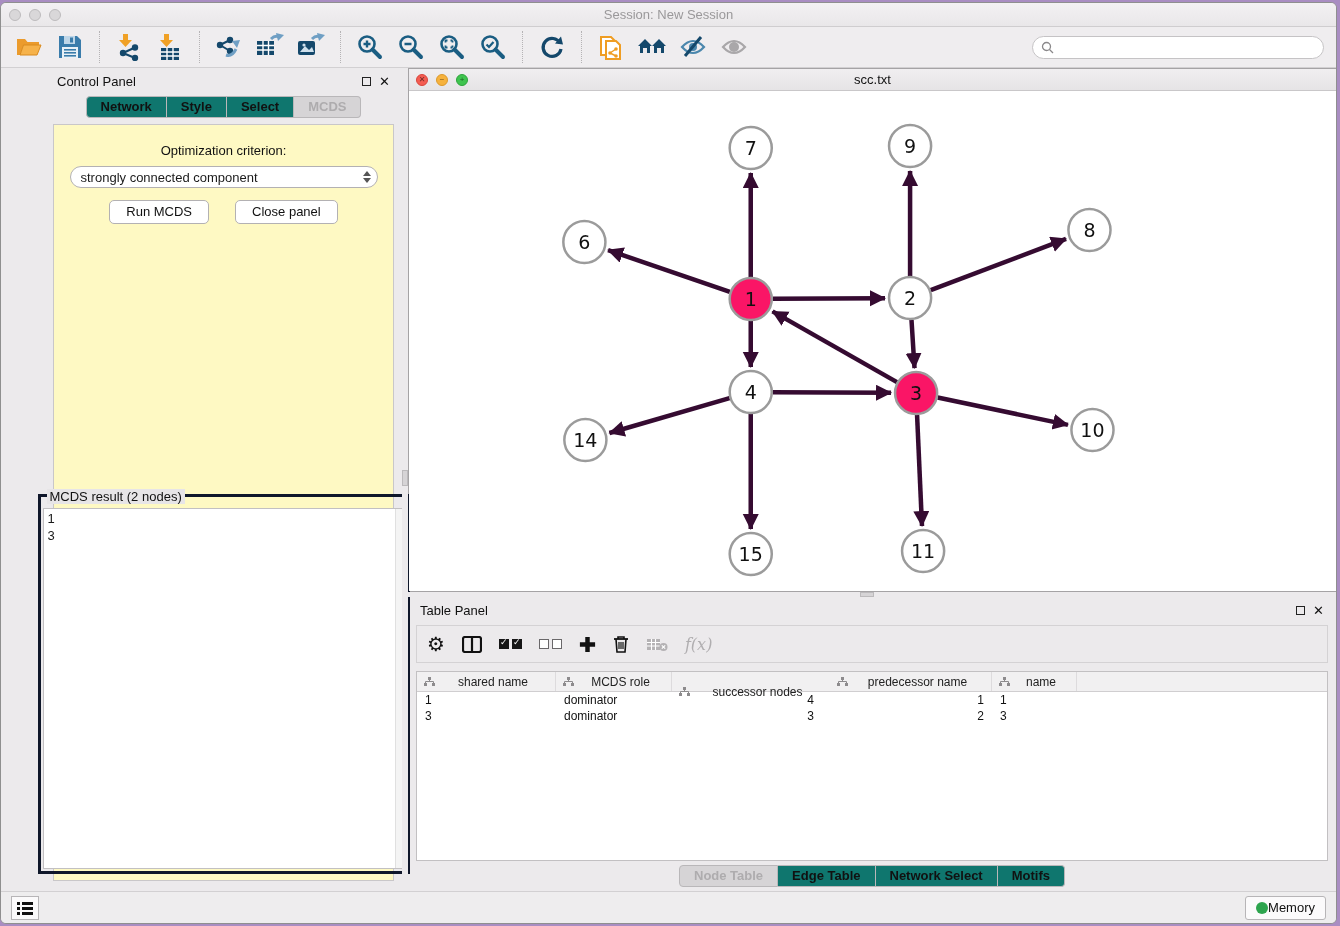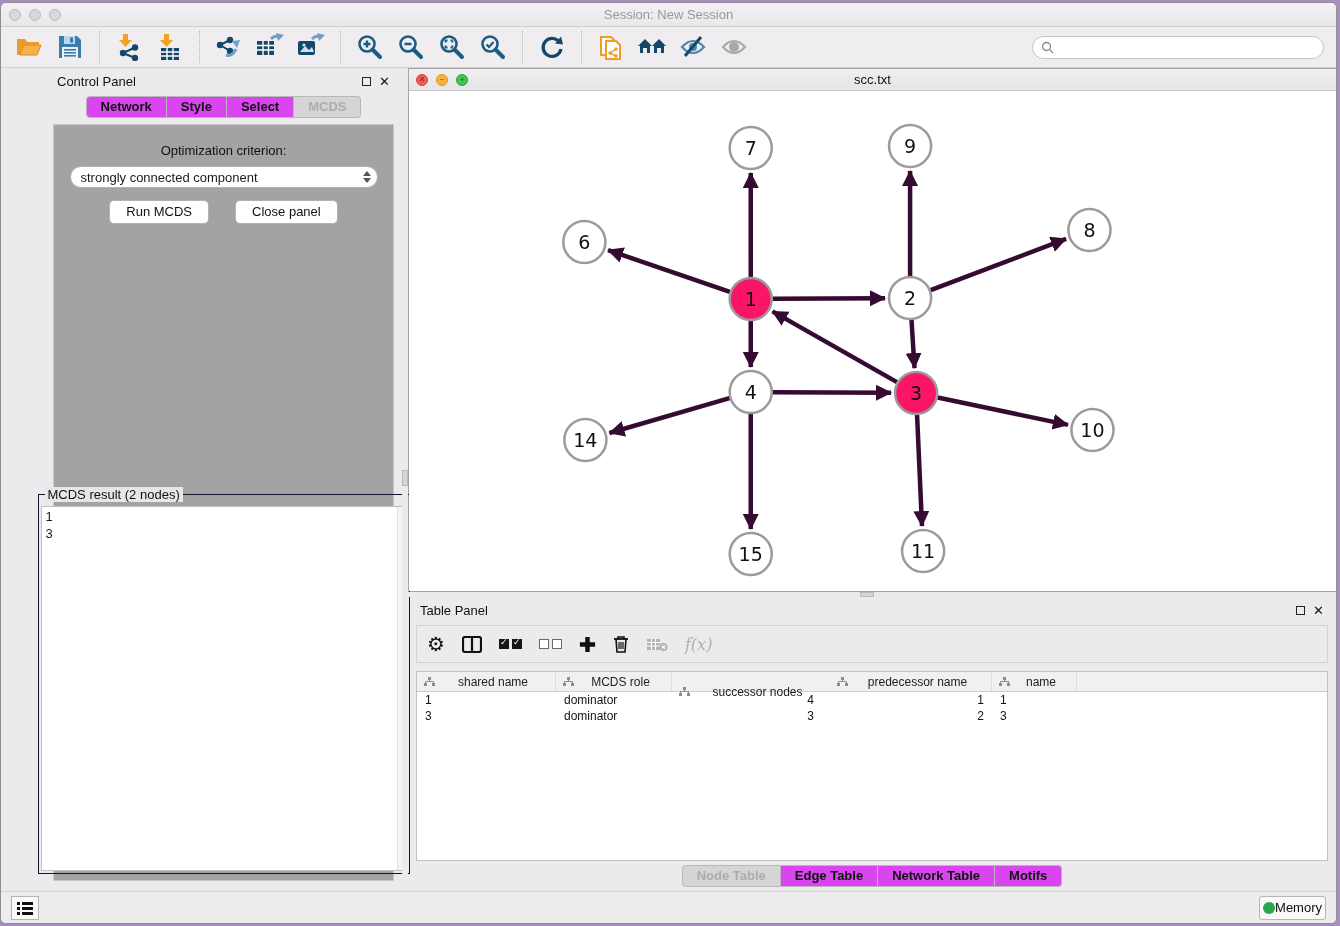--- a/index.html
+++ b/index.html
@@ -45,48 +45,48 @@
   
   .main { flex: 1; display: flex; min-height: 0; }
   
   .control-panel { width: 401px; flex: 0 0 401px; display: flex; flex-direction: column; background: #eceaec; min-height: 0; padding-left: 44px; }
   .panel-header { height: 26px; flex: 0 0 26px; display: flex; align-items: center; padding: 0 12px; gap: 8px; }
   .panel-header .ph-title { flex: 1; font-size: 13px; color: #111; }
   .float-box { width: 9px; height: 9px; border: 1.5px solid #222; background: transparent; }
   .close-x { font-size: 13px; font-weight: bold; color: #111; line-height: 1; }
   .cp-tabs { display: flex; justify-content: center; height: 22px; flex: 0 0 22px; margin-top: 2px; }
   .tab {
-    padding: 2px 14px 3px; background: #d946ef; border: 1px solid #b9b7b9; border-left-width: 0;
+    padding: 2px 14px 3px; background: #0f766e; border: 1px solid #b9b7b9; border-left-width: 0;
     font-size: 13px; font-weight: bold; color: #111; display: flex; align-items: center;
   }
   .tab:first-child { border-left-width: 1px; border-top-left-radius: 4px; border-bottom-left-radius: 4px; }
   .tab:last-child { border-top-right-radius: 4px; border-bottom-right-radius: 4px; }
   .tab.disabled-selected { background: #d6d4d6; color: #aeacae; }
   .cp-body {
-    flex: 1; margin: 6px 8px 10px; background: #a3a3a3; border: 1px solid #c9c7c9;
+    flex: 1; margin: 6px 8px 10px; background: #fef9c3; border: 1px solid #c9c7c9;
     display: flex; flex-direction: column; align-items: center; min-height: 0; padding: 0 4px;
   }
   .opt-label { margin-top: 18px; font-size: 13px; color: #111; }
   .dropdown {
     margin-top: 8px; width: 308px; height: 22px; background: #fff; border: 1px solid #b3b1b3; border-radius: 11px;
     display: flex; align-items: center; padding: 0 6px 0 10px; font-size: 13px;
   }
   .dropdown .dd-value { flex: 1; }
   .dd-stepper { display: flex; flex-direction: column; gap: 2px; align-items: center; }
   .dd-stepper i { display: block; width: 0; height: 0; border-left: 4px solid transparent; border-right: 4px solid transparent; }
   .dd-up { border-bottom: 5px solid #555; }
   .dd-down { border-top: 5px solid #555; }
   .btn-row { margin-top: 12px; display: flex; gap: 26px; }
   .mac-btn {
     background: #fff; border: 1px solid #b3b1b3; border-radius: 5px; font-size: 13px; color: #111;
     padding: 3px 16px 4px; font-family: inherit;
   }
   .result-group {
     margin-top: auto; margin-bottom: 6px; width: 372px; height: 380px; position: relative;
-    border: 1px solid #0f172a; padding: 11px 2px 2px;
+    border: 3px solid #0f172a; padding: 11px 2px 2px;
   }
   .result-label {
     position: absolute; top: -8px; left: 6px; background: #e7e5e7; padding: 0 3px; font-size: 13px; color: #111;
   }
   .result-area {
     width: 100%; height: 100%; background: #fff; border: 1px solid #c2c0c2;
     font-size: 13px; line-height: 17px; padding: 1px 4px; white-space: pre; overflow: hidden; position: relative;
   }
   .result-scroll { position: absolute; top: 0; right: 0; width: 9px; height: 100%; background: #f4f4f4; border-left: 1px solid #e0e0e0; }
   
@@ -129,21 +129,21 @@
   .t-cell { padding: 0 8px; line-height: 16px; white-space: nowrap; overflow: hidden; }
   .tp-tabs { height: 30px; flex: 0 0 30px; display: flex; justify-content: center; align-items: center; }
   
   .statusbar {
     height: 32px; flex: 0 0 32px; background: #eeedee; border-top: 1px solid #d2d0d2;
     display: flex; align-items: center; padding: 0 10px;
   }
   .sb-btn { width: 28px; height: 24px; background: #fbfafb; border: 1px solid #b7b5b7; display: flex; align-items: center; justify-content: center; }
   .memory-btn {
     margin-left: auto; height: 24px; background: #fbfafb; border: 1px solid #b7b5b7; border-radius: 3px;
-    display: flex; align-items: center; gap: 0; padding: 0 3px; font-size: 13px; color: #111;
+    display: flex; align-items: center; gap: 0; padding: 0 10px; font-size: 13px; color: #111;
   }
   .mem-dot { width: 12px; height: 12px; border-radius: 50%; }
 </style>
 </head>
 <body>
 
 <div class="window">
 
   <div class="titlebar">
     <div class="traffic">
@@ -529,21 +529,21 @@
                 <div class="t-cell" style="width: 116px; text-align: left;">dominator</div>
                 <div class="t-cell" style="width: 158px; text-align: right; padding-right: 16px;">3</div>
                 <div class="t-cell" style="width: 162px; text-align: right; padding-right: 8px;">2</div>
                 <div class="t-cell" style="width: 85px; text-align: left;">3</div>
               </div>
             </div>
         </div>
         <div class="tp-tabs" id="tp-tabs">
             <div class="tab disabled-selected">Node Table</div>
             <div class="tab">Edge Table</div>
-            <div class="tab">Network Table</div>
+            <div class="tab">Network Select</div>
             <div class="tab">Motifs</div>
           </div>
       </div>
     </div>
   </div>
 
   <div class="statusbar">
     <div class="sb-btn">
       <svg width="16" height="14" viewBox="0 0 16 14">
           <rect x="0" y="1" width="3" height="3" fill="#111"></rect>

